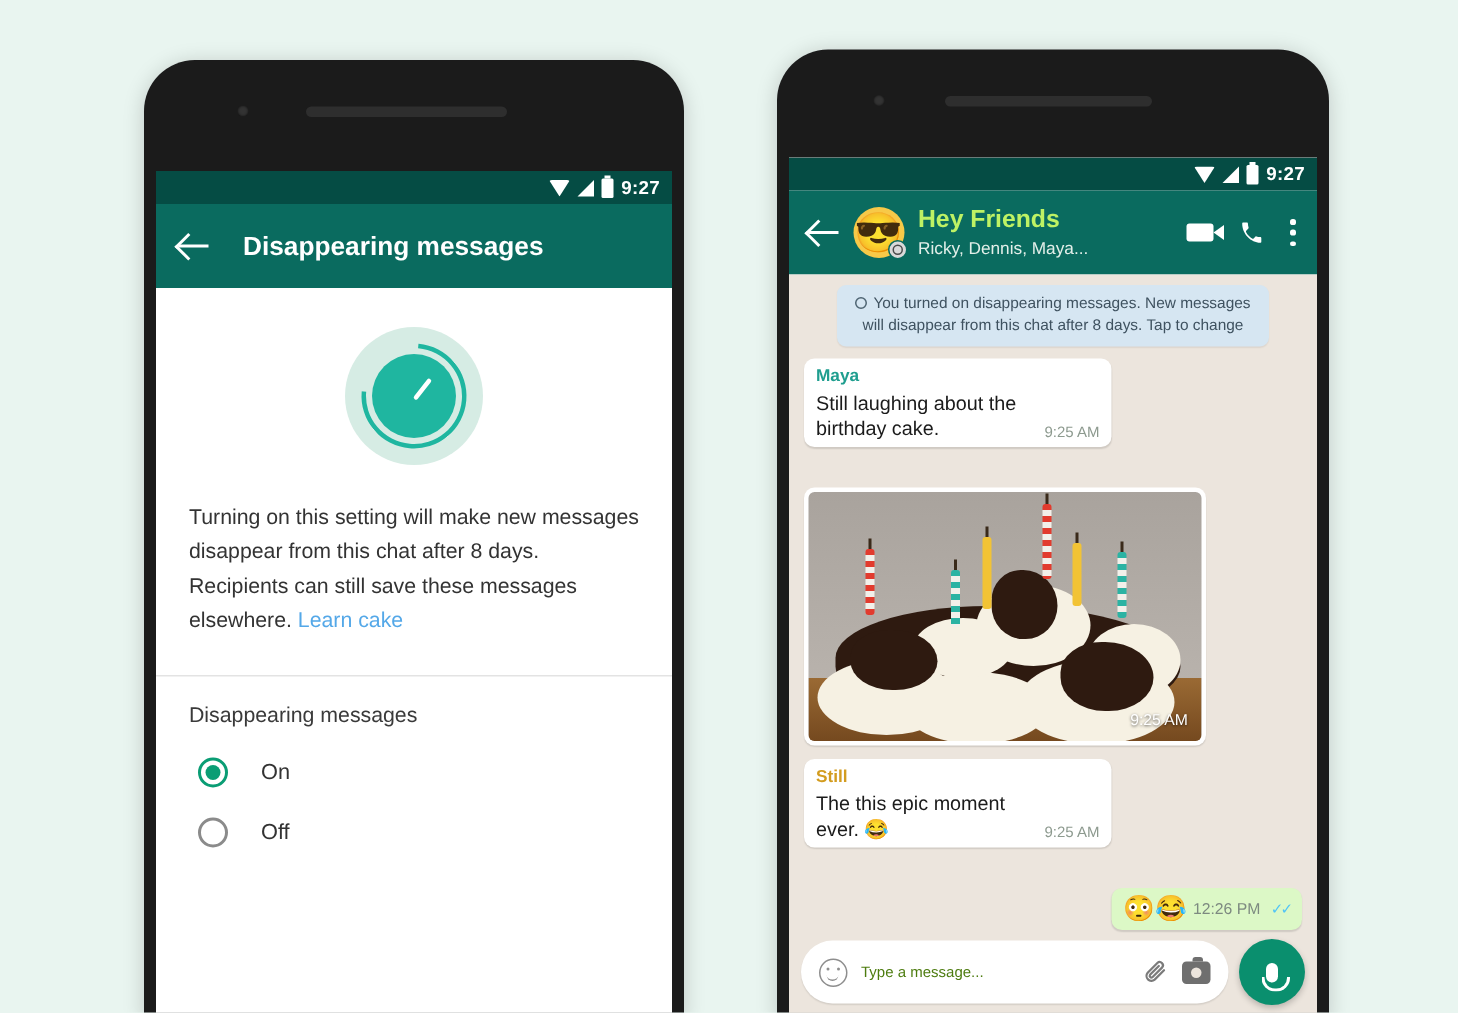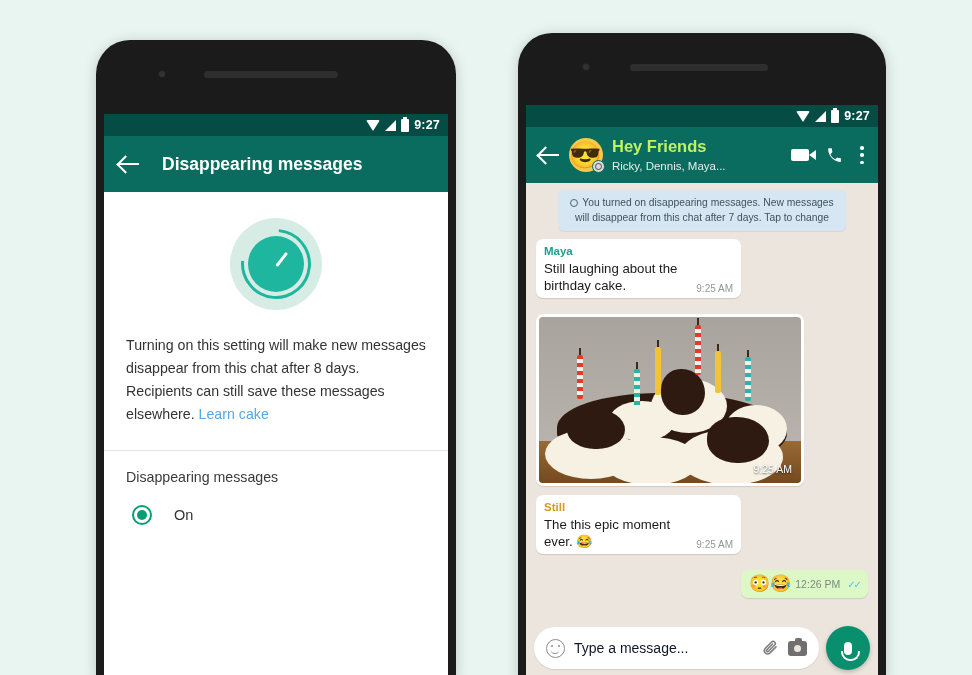--- a/index.html
+++ b/index.html
@@ -96,21 +96,21 @@
 
   .chat-canvas { background:#ece5dd; height: calc(100% - 78px); position:relative;
                  padding: 7px 10px 0 10px; overflow:hidden; }
   .sys-bubble { background:#d6e6f2; color:#3f5260; font-size:10.3px; line-height:14.5px;
                 text-align:center; border-radius:6px; padding:6px 10px; margin: 0 22px 8px 22px;
                 box-shadow: 0 1px 1px rgba(0,0,0,.07); }
   .sys-bubble .sys-ico { display:inline-block; width:8px; height:8px; border-radius:50%;
                          border:1.3px solid #4e6472; margin-right:4px; vertical-align:-1px; }
 
   .bubble { position:relative; max-width: 205px; border-radius:7px; padding:5px 8px 4px 8px;
-            box-shadow: 0 1px 1px rgba(0,0,0,.12); margin-bottom: 16px; }
+            box-shadow: 0 1px 1px rgba(0,0,0,.12); margin-bottom: 27px; }
   .bubble.in  { background:#fff; }
   .bubble-name { font-size:11.5px; font-weight:bold; line-height:15px; margin-bottom:1px; }
   .name-maya  { color:#1f9e8f; }
   .name-ricky { color:#d39c1f; }
   .bubble-text { font-size:13.2px; line-height:17px; color:#1b1b1b; padding-right: 52px; }
   .bubble-meta { position:absolute; right:8px; bottom:4px; font-size:10px; color:#8d9a8f; }
   .ticks { display:inline-block; margin-left:3px; color:#4fc3f7; font-size:10px; letter-spacing:-2px; }
 
   .photo-bubble { background:#fff; border-radius:7px; padding:3px; width: 268px;
                   box-shadow: 0 1px 1px rgba(0,0,0,.12); margin-bottom: 9px; position:relative; }
@@ -134,21 +134,21 @@
   .inputbar { position:absolute; left:0; right:0; bottom:0; height:58px; display:flex;
               align-items:center; padding: 0 8px 8px 8px; gap:7px; background:#ece5dd; }
   .input-pill { flex:1 1 auto; height:42px; background:#fff; border-radius:22px; display:flex;
                 align-items:center; padding: 0 12px; gap:9px; box-shadow:0 1px 1px rgba(0,0,0,.1); }
   .ico-smiley { width:19px; height:19px; border-radius:50%; border:1.6px solid #8e8e8e;
                 position:relative; flex:0 0 auto; }
   .ico-smiley:before { content:""; position:absolute; left:3.5px; top:5px; width:2.5px; height:2.5px;
                        border-radius:50%; background:#8e8e8e; box-shadow:7px 0 0 #8e8e8e; }
   .ico-smiley:after { content:""; position:absolute; left:4px; top:9px; width:8px; height:4px;
                       border-bottom:1.6px solid #8e8e8e; border-radius:0 0 6px 6px; }
-  .input-ph { flex:1 1 auto; font-size:14px; color:#0f172a; }
+  .input-ph { flex:1 1 auto; font-size:10px; color:#4d7c0f; }
   .ico-clip { width:18px; height:18px; color:#7b7b7b; flex:0 0 auto; }
   .ico-cam { width:19px; height:15px; background:#6f6f6f; border-radius:3px; position:relative; flex:0 0 auto; }
   .ico-cam:before { content:""; position:absolute; left:6.5px; top:-3px; width:7px; height:3px;
                     background:#6f6f6f; border-radius:2px 2px 0 0; }
   .ico-cam:after { content:""; position:absolute; left:6px; top:4px; width:7px; height:7px;
                    border-radius:50%; background:#ece5dd; }
   .mic-btn { width:44px; height:44px; border-radius:50%; background:#0a8f6e; flex:0 0 auto;
              display:flex; align-items:center; justify-content:center; box-shadow:0 2px 4px rgba(0,0,0,.22); }
   .mic-ico { width:8px; height:13px; border-radius:4px; background:#fff; position:relative; }
   .mic-ico:after { content:""; position:absolute; left:-3.5px; top:9px; width:15px; height:8px;
@@ -197,20 +197,24 @@
 
         <div class="divider"></div>
 
         <div class="dm-section-label">Disappearing messages</div>
 
         <div class="radio-row">
           <span class="radio on"></span>
           <span class="radio-label">On</span>
         </div>
 
+        <div class="radio-row">
+          <span class="radio"></span>
+          <span class="radio-label">Off</span>
+        </div>
 
       </div>
     </div>
   </div>
 
   <div class="phone right">
     <div class="bezel-top">
       <div class="cam" style="left:64px; top:30px;"></div>
       <div class="speaker" style="left:112px; top:31px; width:138px;"></div>
     </div>
@@ -245,21 +249,21 @@
               <span></span>
               <span></span>
               <span></span>
             </span>
         </span>
       </div>
 
       <div class="chat-canvas">
 
         <div class="sys-bubble">
-          <span class="sys-ico"></span><span>You turned on disappearing messages. New messages will disappear from this chat after 7 days. Tap to change</span>
+          <span class="sys-ico"></span><span>You turned on disappearing messages. New messages will disappear from this chat after 8 days. Tap to change</span>
         </div>
 
         <div class="bubble in">
           <div class="bubble-name name-maya">Maya</div>
           <div class="bubble-text">Still laughing about the birthday cake.</div>
           <span class="bubble-meta">9:25 AM</span>
         </div>
 
         <div class="photo-bubble">
           <div class="photo">

